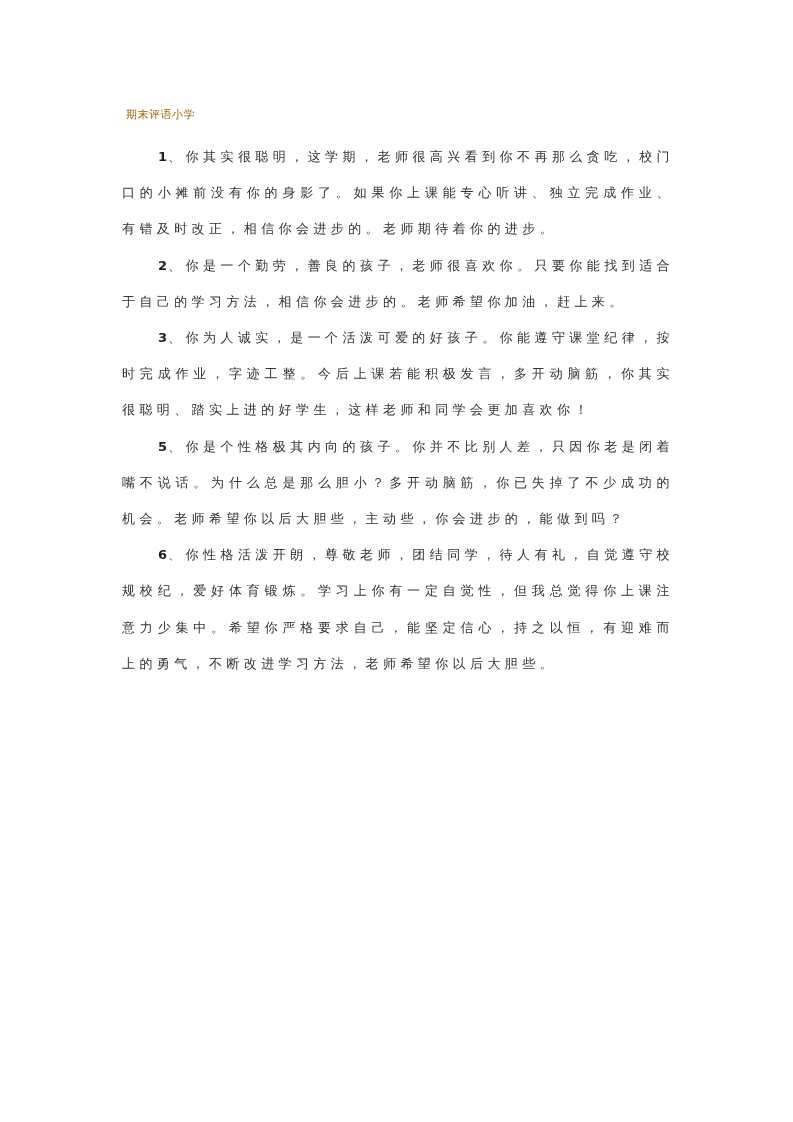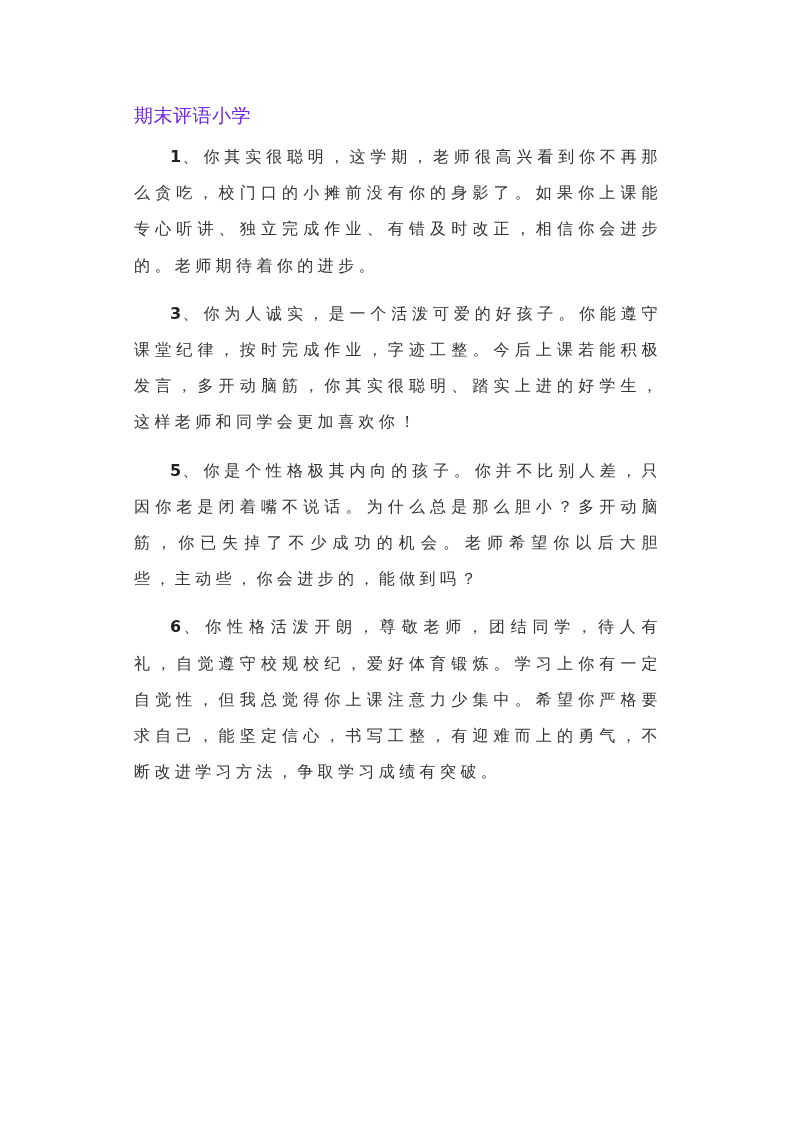--- a/index.html
+++ b/index.html
@@ -6,47 +6,48 @@
     body { width: 793px; height: 1122px; position: relative; overflow: hidden; }
     .page {
       position: absolute;
       left: 122px;
       top: 103px;
       width: 552px;
       color: #2a2a2a;
       font-family: "DejaVu Sans", "Liberation Sans", sans-serif;
     }
     .title {
-      font-size: 19px;
+      font-size: 11px;
       line-height: 24px;
-      margin: 0 0 12px 12px;
+      margin: 0 0 12px 4px;
       letter-spacing: 0.5px;
-      color: #6d28d9;
+      color: #a16207;
     }
     .para {
-      font-size: 16px;
+      font-size: 13px;
       line-height: 36.2px;
-      margin: 12px;
+      margin: 0;
       text-indent: 36px;
       text-align: justify;
       text-justify: inter-character;
       letter-spacing: 4.4px;
       color: #333;
     }
     .num { font-weight: bold; color: #222; letter-spacing: 0; margin-right: 1px; }
   </style>
 </head>
 <body>
 
 <div class="page">
   <div class="title">期末评语小学</div>
 
   <p class="para"><span class="num">1</span><span>、你其实很聪明，这学期，老师很高兴看到你不再那么贪吃，校门口的小摊前没有你的身影了。如果你上课能专心听讲、独立完成作业、有错及时改正，相信你会进步的。老师期待着你的进步。</span></p>
 
+  <p class="para"><span class="num">2</span><span>、你是一个勤劳，善良的孩子，老师很喜欢你。只要你能找到适合于自己的学习方法，相信你会进步的。老师希望你加油，赶上来。</span></p>
 
   <p class="para"><span class="num">3</span><span>、你为人诚实，是一个活泼可爱的好孩子。你能遵守课堂纪律，按时完成作业，字迹工整。今后上课若能积极发言，多开动脑筋，你其实很聪明、踏实上进的好学生，这样老师和同学会更加喜欢你！</span></p>
 
 
   <p class="para"><span class="num">5</span><span>、你是个性格极其内向的孩子。你并不比别人差，只因你老是闭着嘴不说话。为什么总是那么胆小？多开动脑筋，你已失掉了不少成功的机会。老师希望你以后大胆些，主动些，你会进步的，能做到吗？</span></p>
 
-  <p class="para"><span class="num">6</span><span>、你性格活泼开朗，尊敬老师，团结同学，待人有礼，自觉遵守校规校纪，爱好体育锻炼。学习上你有一定自觉性，但我总觉得你上课注意力少集中。希望你严格要求自己，能坚定信心，书写工整，有迎难而上的勇气，不断改进学习方法，争取学习成绩有突破。</span></p>
+  <p class="para"><span class="num">6</span><span>、你性格活泼开朗，尊敬老师，团结同学，待人有礼，自觉遵守校规校纪，爱好体育锻炼。学习上你有一定自觉性，但我总觉得你上课注意力少集中。希望你严格要求自己，能坚定信心，持之以恒，有迎难而上的勇气，不断改进学习方法，老师希望你以后大胆些。</span></p>
 
 </div>
 
 </body></html>

